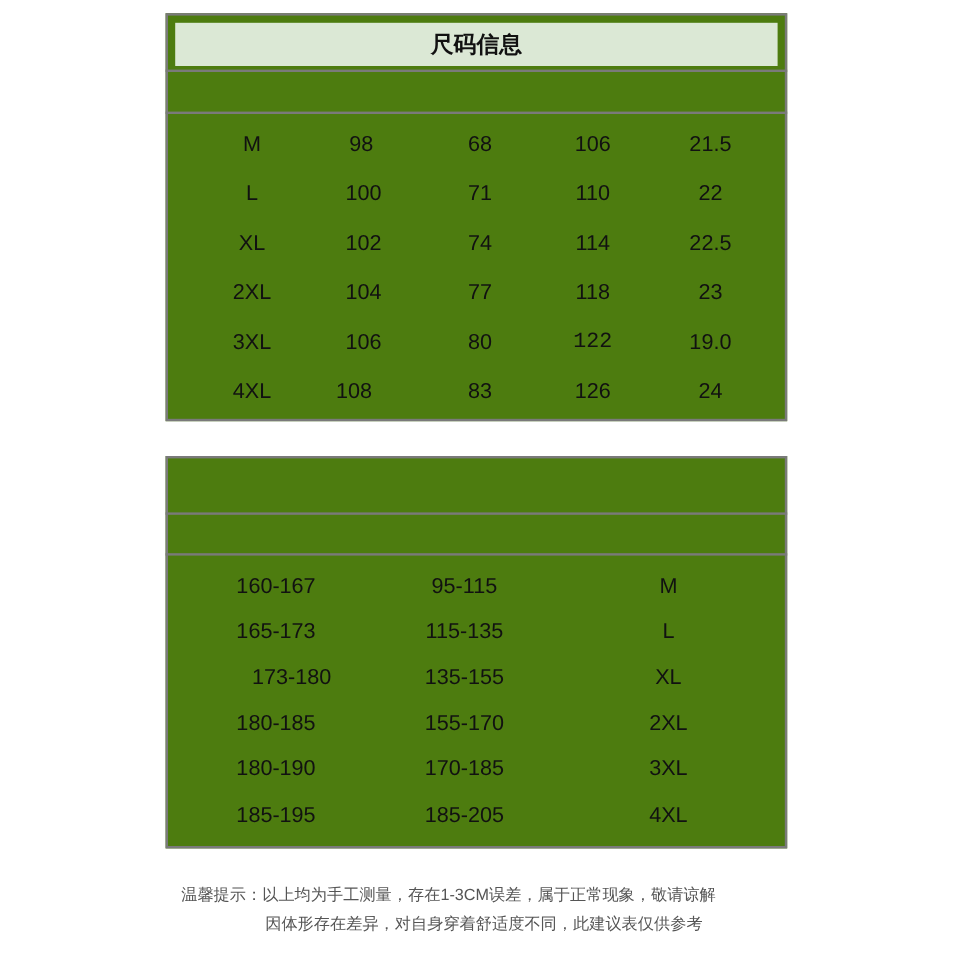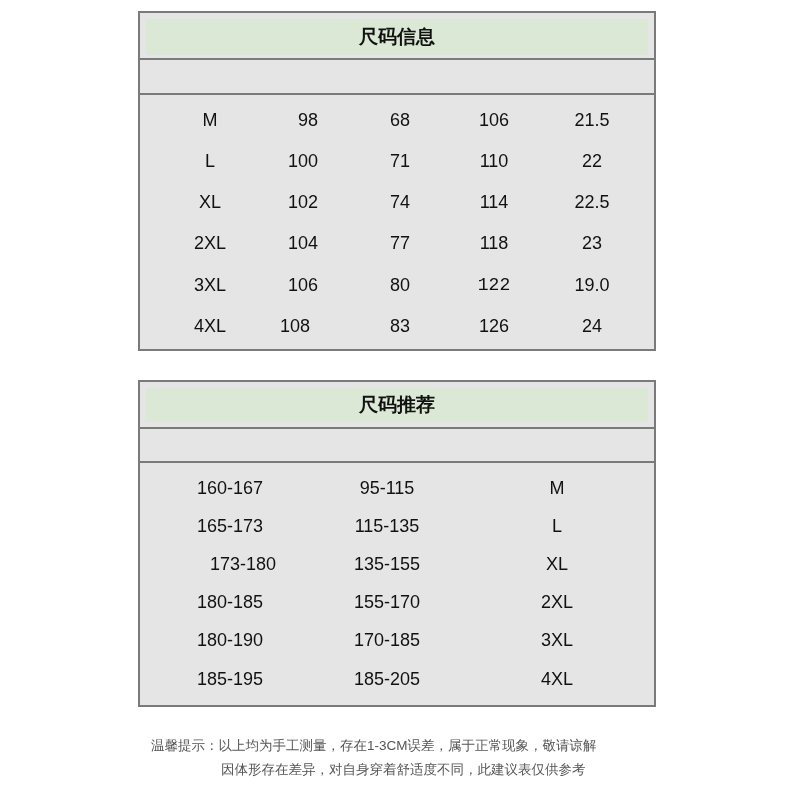--- a/index.html
+++ b/index.html
@@ -4,21 +4,21 @@
   <style>
     * { box-sizing: border-box; margin: 0; padding: 0; }
     html, body { width: 800px; height: 800px; background: #ffffff; overflow: hidden; }
     body { position: relative; font-family: "Liberation Sans", "DejaVu Sans", sans-serif; color: #111; }
 
     .table-box {
       position: absolute;
       left: 138px;
       width: 518px;
       border: 2px solid #7a7a7a;
-      background: #e5e5e5;
+      background: #4d7c0f;
     }
     #size-info { top: 11px; height: 340px; }
     #size-rec { top: 380px; height: 327px; }
 
     .title-band {
       position: absolute;
       left: 6px; right: 6px;
       background: #dbe8d5;
       display: flex; align-items: center; justify-content: center;
       font-weight: bold;
@@ -57,21 +57,21 @@
 <body>
 
 <div class="table-box" id="size-info">
   <div class="title-band">尺码信息</div>
   <div class="hline" style="top:45px;"></div>
 
   <div class="hline" style="top:80px;"></div>
 
   <div class="row" style="top:95px;height:24px;">
     <span class="cell" style="left:70px;">M</span>
-    <span class="cell" style="left:168px;">98</span>
+    <span class="cell" style="left:161px;">98</span>
     <span class="cell" style="left:260px;">68</span>
     <span class="cell" style="left:354px;">106</span>
     <span class="cell" style="left:452px;">21.5</span>
   </div>
   <div class="row" style="top:136px;height:24px;">
     <span class="cell" style="left:70px;">L</span>
     <span class="cell" style="left:163px;">100</span>
     <span class="cell" style="left:260px;">71</span>
     <span class="cell" style="left:354px;">110</span>
     <span class="cell" style="left:452px;">22</span>
@@ -100,21 +100,20 @@
   <div class="row" style="top:301px;height:24px;">
     <span class="cell" style="left:70px;">4XL</span>
     <span class="cell" style="left:155px;">108</span>
     <span class="cell" style="left:260px;">83</span>
     <span class="cell" style="left:354px;">126</span>
     <span class="cell" style="left:452px;">24</span>
   </div>
 </div>
 
 <div class="table-box" id="size-rec">
-  <div class="title-band">尺码推荐</div>
   <div class="hline" style="top:45px;"></div>
 
   <div class="hline" style="top:79px;"></div>
 
   <div class="row" style="top:94px;height:24px;">
     <span class="cell" style="left:90px;">160-167</span>
     <span class="cell" style="left:247px;">95-115</span>
     <span class="cell" style="left:417px;">M</span>
   </div>
   <div class="row" style="top:132px;height:24px;">

